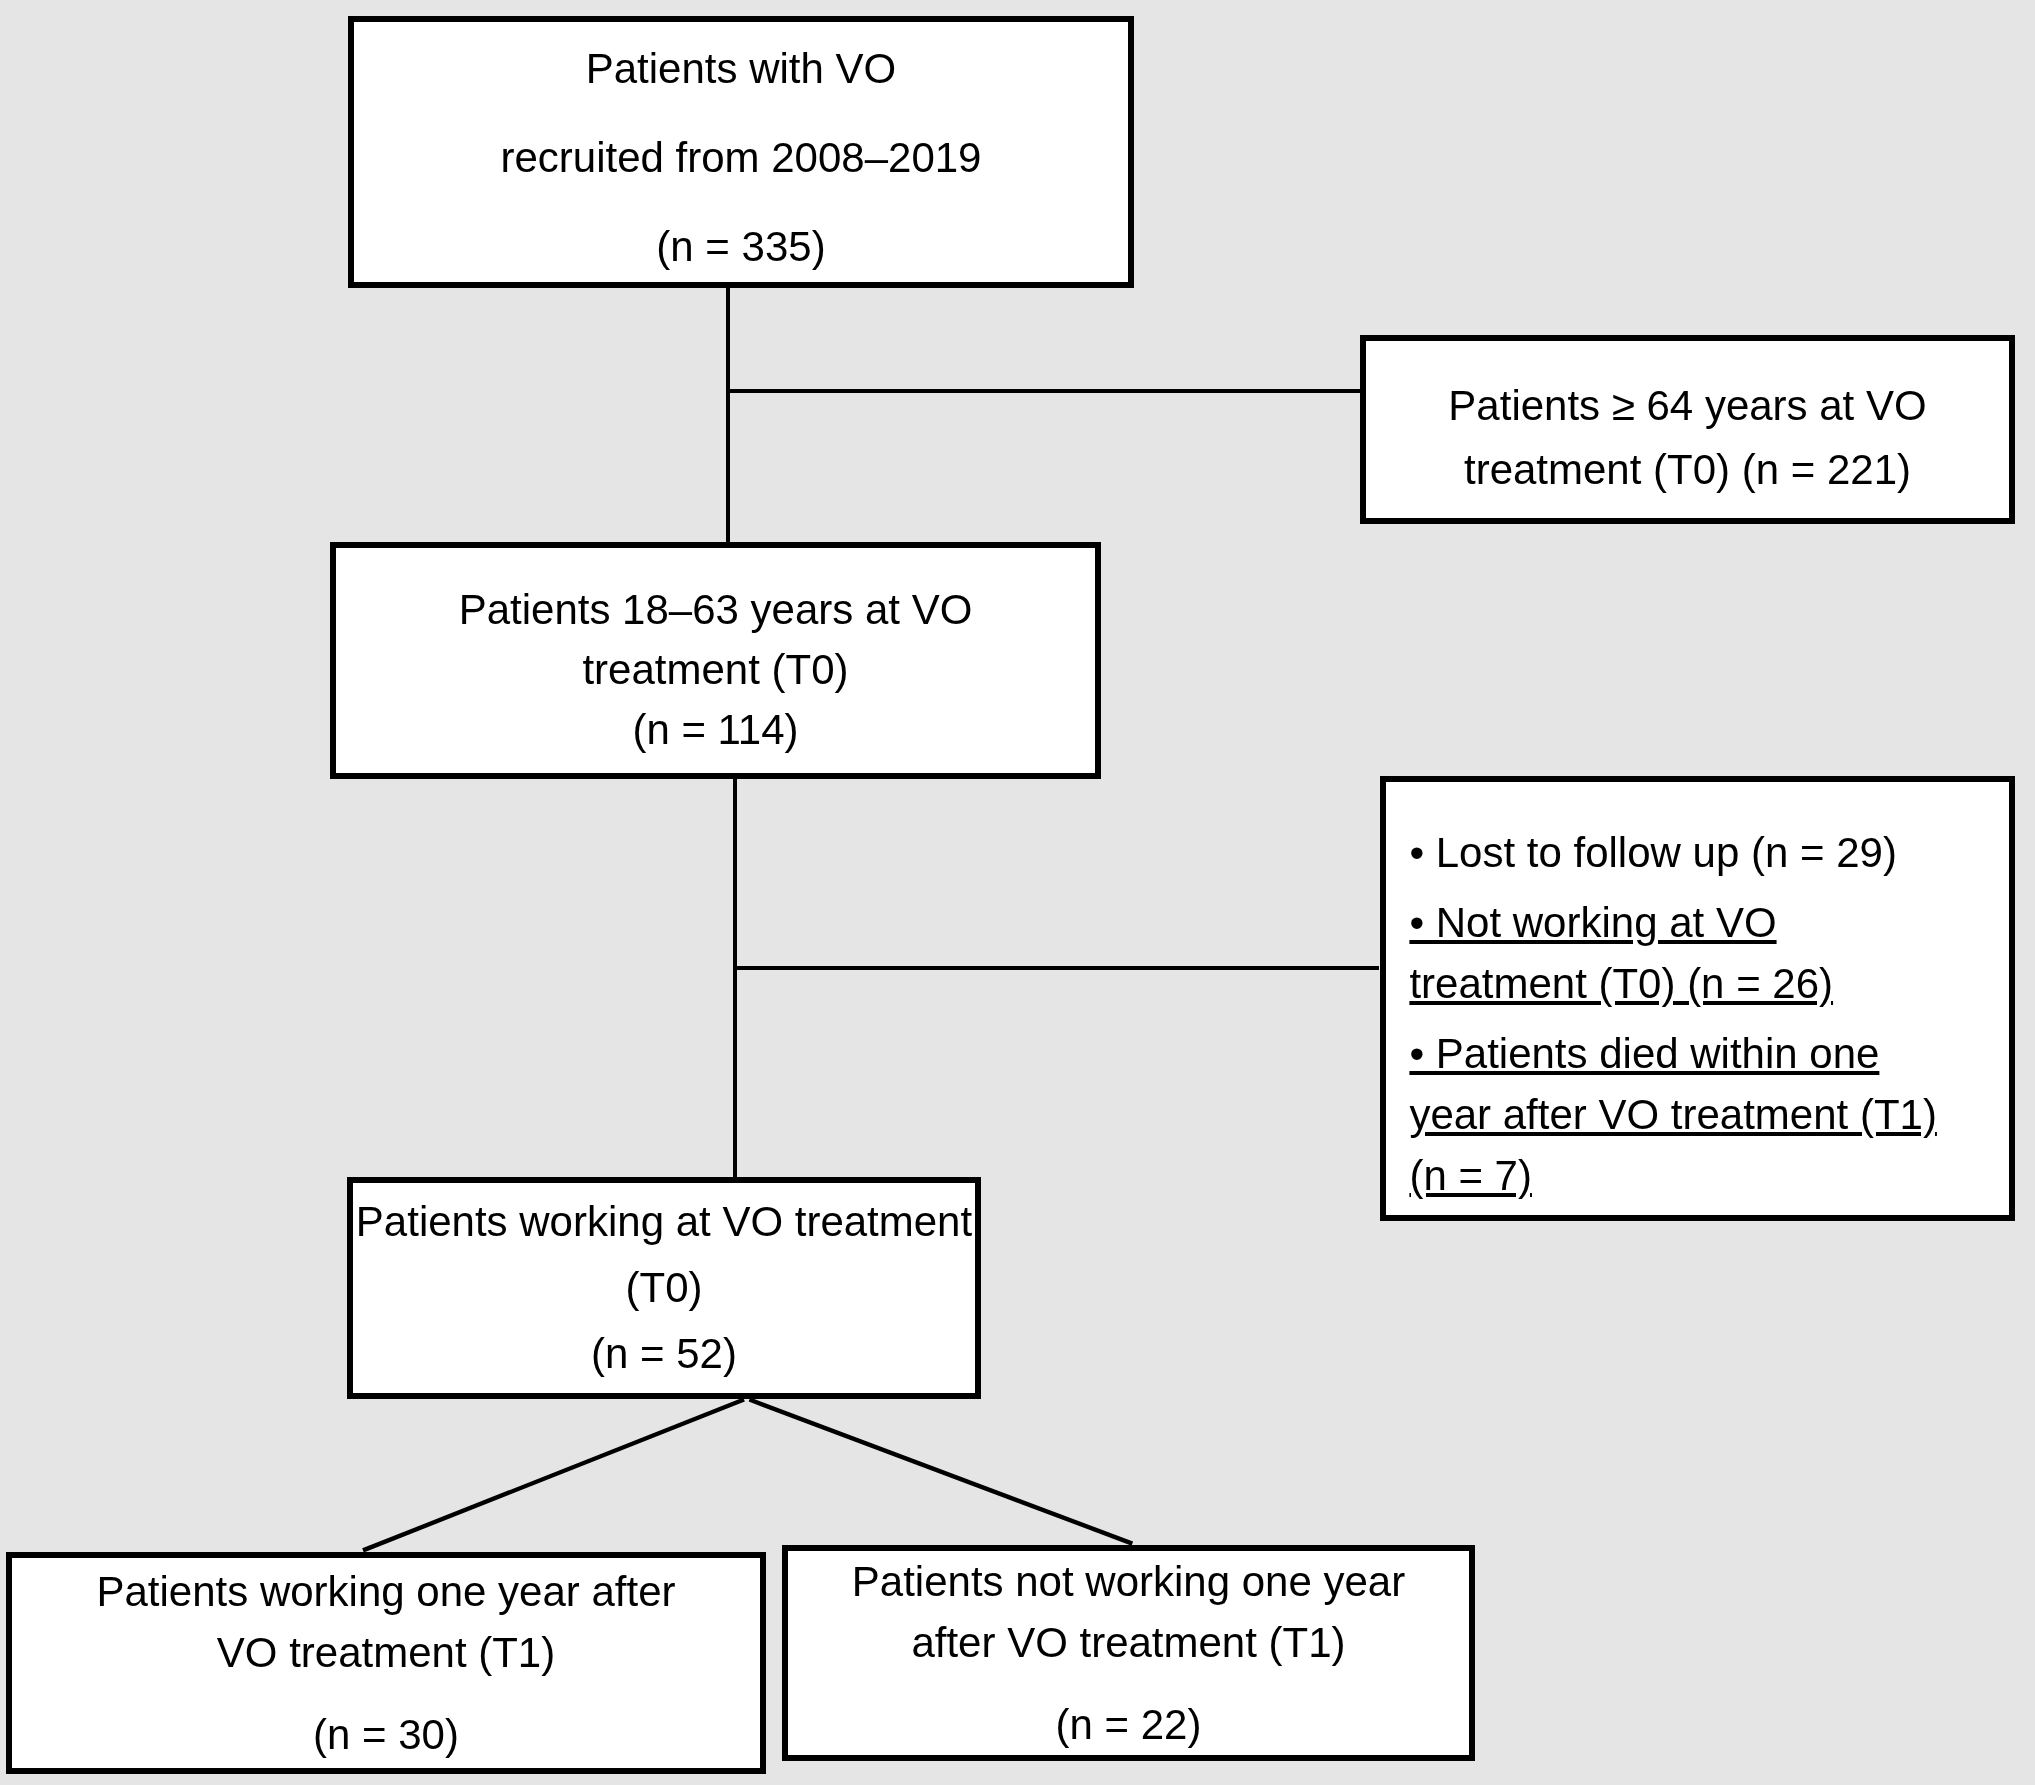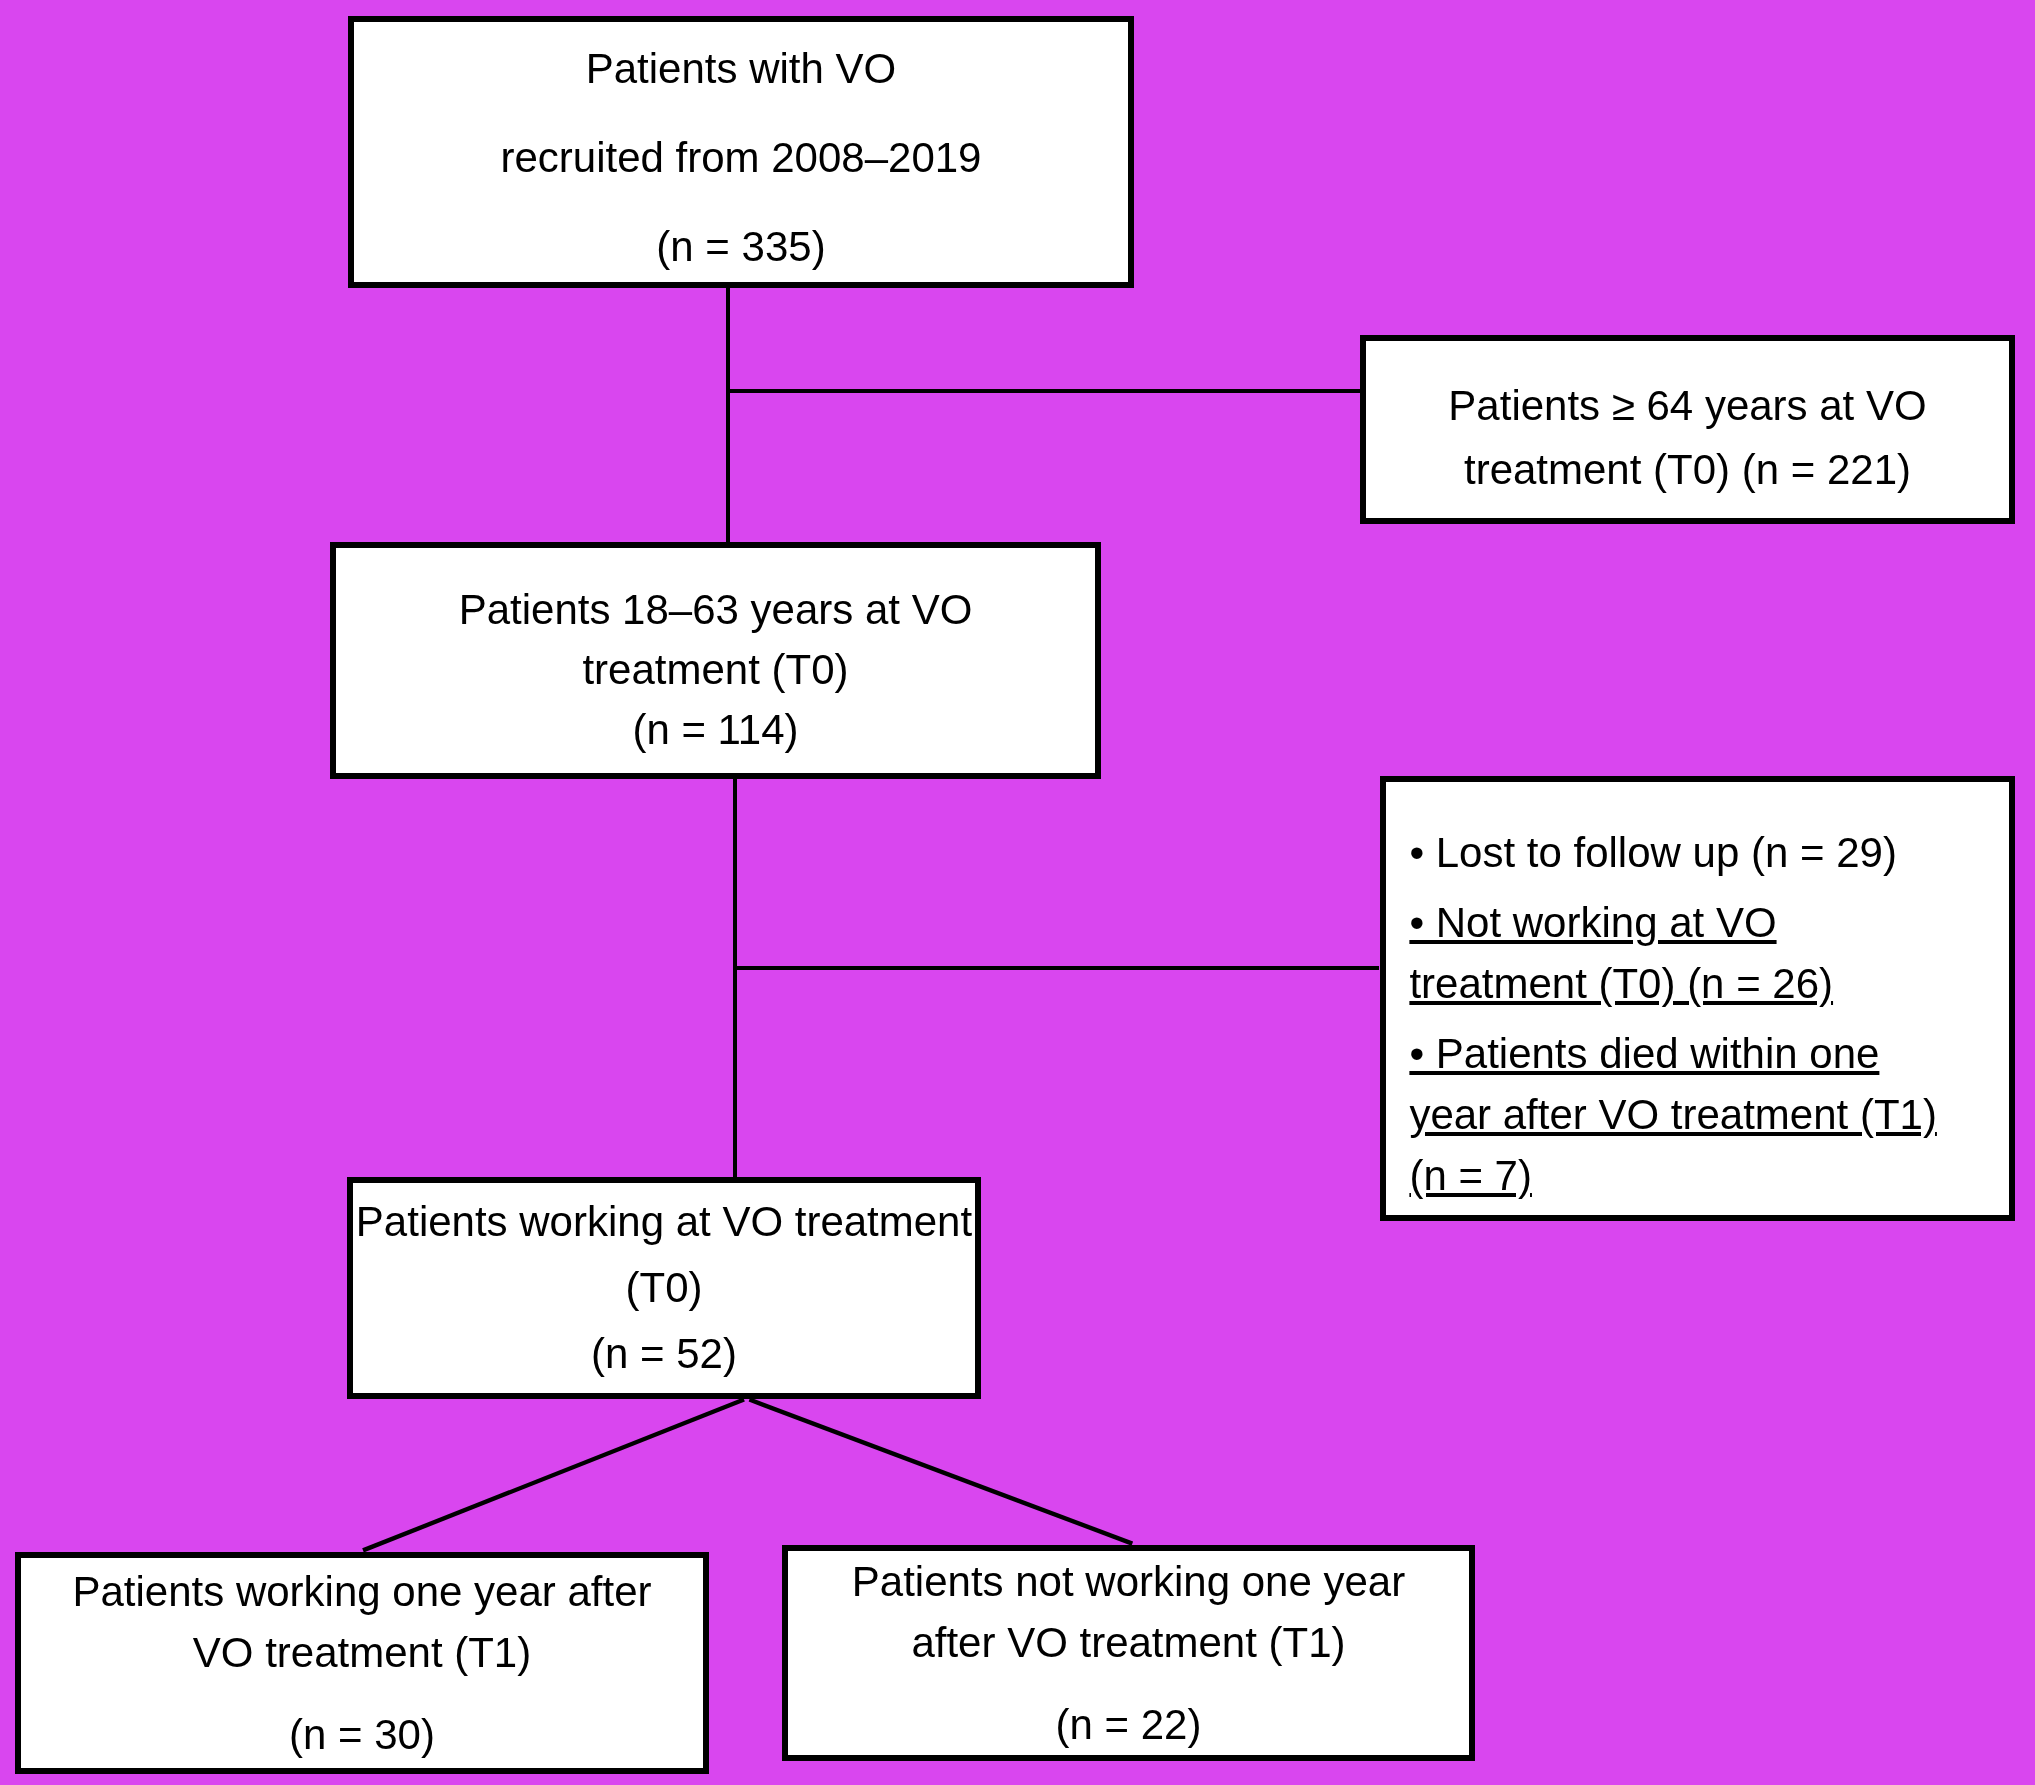--- a/index.html
+++ b/index.html
@@ -4,21 +4,21 @@
 <style>
   html, body {
     margin: 0;
     padding: 0;
     background: #ffffff;
   }
   #canvas {
     position: relative;
     width: 2035px;
     height: 1785px;
-    background: #d946ef;
+    background: #e5e5e5;
     font-family: "Liberation Sans", sans-serif;
     color: #000000;
   }
   .box {
     position: absolute;
     box-sizing: border-box;
     border: 6.8px solid #000000;
     background: #ffffff;
     display: flex;
     flex-direction: column;
@@ -47,21 +47,21 @@
     justify-content: space-between;
     text-align: left;
     padding: 40px 14.6px 9.7px 23.4px;
   }
   .b-exclusions .bullet { margin: 0; line-height: 61px; white-space: pre-line; }
   .b-exclusions .bullet + .bullet { margin-top: 9px; text-decoration: underline; }
 
   .b-working-t0      { left: 347px;  top: 1177px; width: 634px; height: 222px; }
   .b-working-t0 .txt { line-height: 66px; }
 
-  .b-working-t1      { left: 15px;   top: 1552px; width: 694px; height: 222px; }
+  .b-working-t1      { left: 6px;   top: 1552px; width: 760px; height: 222px; }
   .b-not-working-t1  { left: 782px; top: 1545px; width: 693px; height: 216px; }
   .title { white-space: pre-line; line-height: 61px; }
   .nline { margin-top: 20.4px; line-height: 61px; }
 
   
   .conn {
     position: absolute;
     background: #000000;
   }
   .conn-v1 { left: 726px; top: 287px;  width: 4.4px;    height: 256px; }

